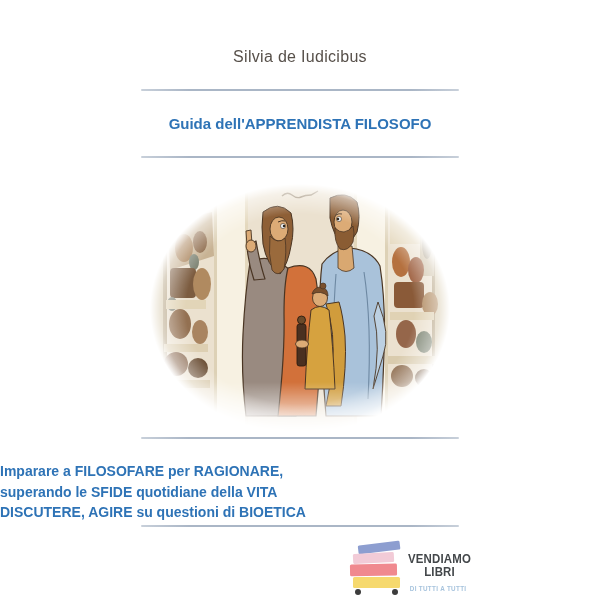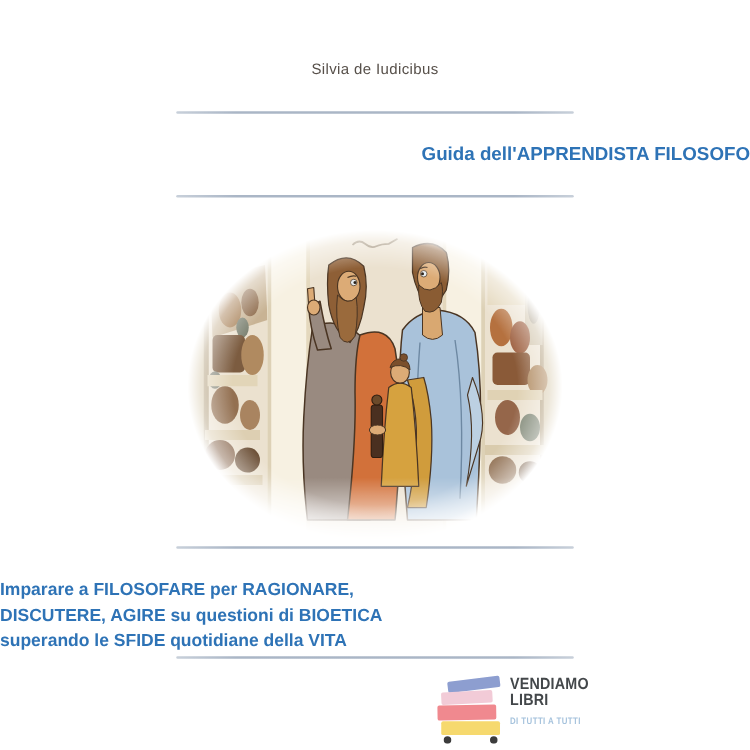--- a/index.html
+++ b/index.html
@@ -2,43 +2,43 @@
 <html><head>
 <meta charset="utf-8">
 <style>
   html,body{margin:0;padding:0;background:#ffffff;}
   .cover{
     position:relative;width:600px;height:600px;background:#ffffff;overflow:hidden;
     font-family:"Liberation Sans",sans-serif;
   }
   .author{
     position:absolute;top:48px;left:0;width:600px;text-align:center;
-    font-size:12px;color:#57504a;letter-spacing:.3px;
+    font-size:16px;color:#57504a;letter-spacing:.3px;
   }
   .rule{
     position:absolute;left:141px;width:318px;height:2px;
     background:linear-gradient(90deg,#c8d0da,#aab6c6 15%,#aab6c6 85%,#c8d0da);
     border-radius:1px;
   }
   .rule.r1{top:89px;}
   .rule.r2{top:156px;}
   .rule.r3{top:437px;}
   .rule.r4{top:525px;}
   .title{
-    position:absolute;top:115px;left:0;width:600px;text-align:right;
+    position:absolute;top:115px;left:0;width:600px;text-align:center;
     color:#2e73b6;font-size:15px;font-weight:bold;line-height:18.5px;
   }
   .subtitle{
     position:absolute;top:461px;left:0;width:600px;text-align:left;
     color:#2e73b6;font-size:14px;font-weight:bold;line-height:20.5px;
   }
   .oval-wrap{position:absolute;left:150px;top:184px;width:300px;height:250px;}
   .logo{position:absolute;left:346px;top:533px;width:160px;height:62px;}
   .logo-books{position:absolute;left:0;top:2px;}
-  .logo-text{position:absolute;left:62px;top:8px;}
+  .logo-text{position:absolute;left:62px;top:20px;text-align:center;}
   .logo-name{
     color:#43474a;font-weight:bold;font-size:13px;line-height:12.5px;
     transform:scaleX(.88);transform-origin:left top;letter-spacing:.2px;
   }
   .logo-tagline{
     margin-top:6px;color:#a6c3dd;font-weight:bold;font-size:7.5px;
     transform:scaleX(.84);transform-origin:left top;letter-spacing:.4px;white-space:nowrap;
   }
 </style>
 </head>
@@ -174,22 +174,22 @@
           <ellipse cx="152" cy="160" rx="6.5" ry="4" fill="#dcab76" stroke="#4a3523" stroke-width="0.8"></ellipse>
         </g>
       </g>
     </svg>
   </div>
 
   <div class="rule r3"></div>
 
   <div class="subtitle">
     <div>Imparare a FILOSOFARE per RAGIONARE,</div>
+    <div>superando le SFIDE quotidiane della VITA</div>
     <div>DISCUTERE, AGIRE su questioni di BIOETICA</div>
-    <div>superando le SFIDE quotidiane della VITA</div>
   </div>
 
   <div class="rule r4"></div>
 
   <div class="logo">
     <svg class="logo-books" width="58" height="60" viewBox="0 0 58 60">
       <g>
         <rect x="12" y="8" width="42" height="9" rx="1.5" fill="#8d9ed0" transform="rotate(-7 33 12)"></rect>
         <rect x="7" y="18" width="41" height="10" rx="1.5" fill="#f2cbd7" transform="rotate(-3 27 23)"></rect>
         <rect x="4" y="29" width="47" height="12" rx="1.5" fill="#f0898f" transform="rotate(-1 27 35)"></rect>

